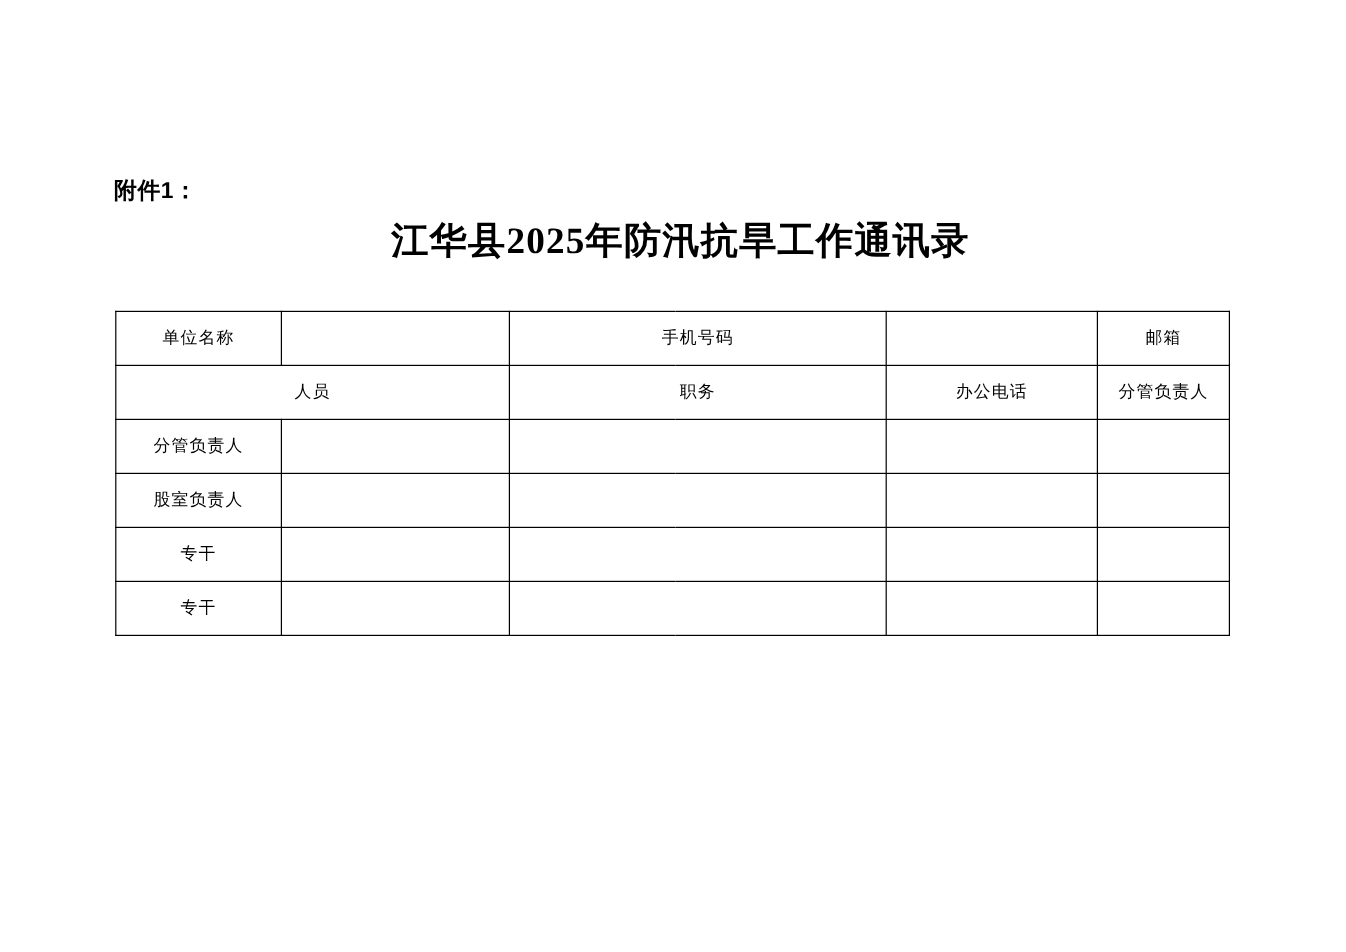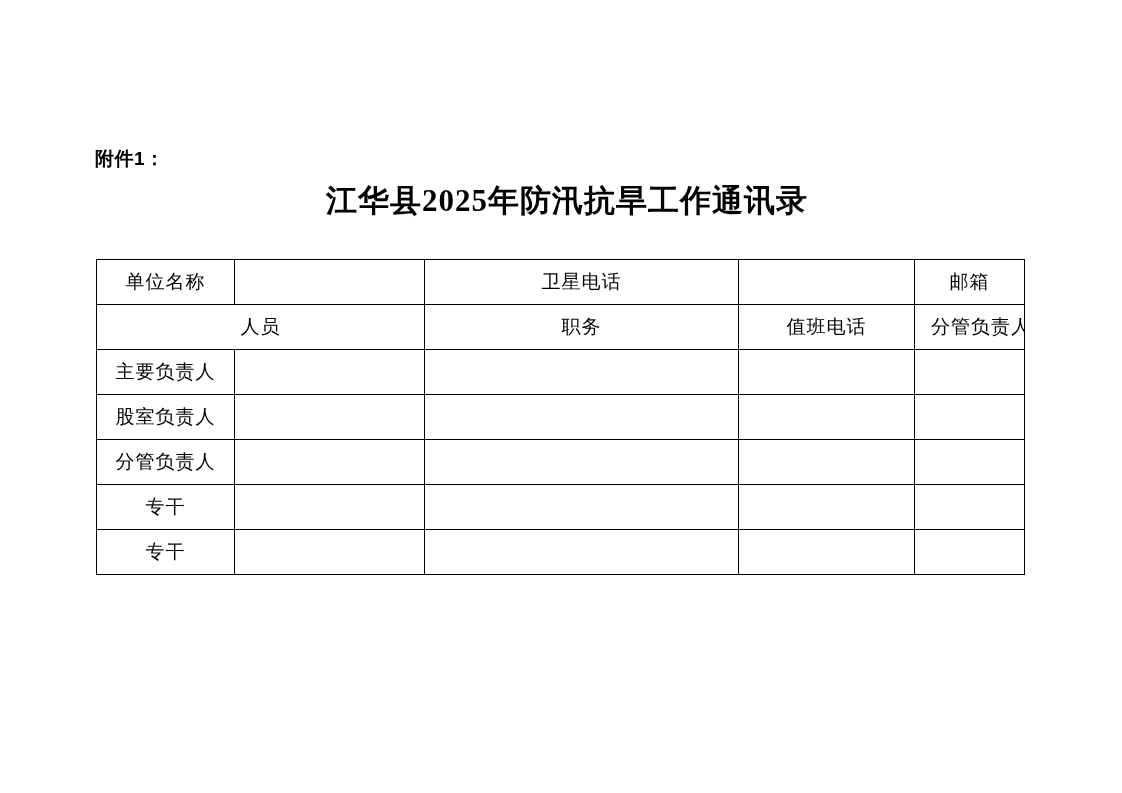--- a/index.html
+++ b/index.html
@@ -51,21 +51,21 @@
     width: 928px;
   }
   table.contact-table {
     border-collapse: collapse;
     table-layout: fixed;
     width: 928px;
   }
   table.contact-table td {
     border: 1px solid #000000;
     height: 44px;
-    font-size: 19px;
+    font-size: 14px;
     text-align: center;
     vertical-align: middle;
     padding: 0 16px;
     font-family: "Liberation Serif", "DejaVu Serif", serif;
     letter-spacing: 1px;
     white-space: nowrap;
     overflow: hidden;
   }
   td.blank {
     letter-spacing: normal;
@@ -89,51 +89,44 @@
         <col style="width:138px">
         <col style="width:176px">
         <col style="width:176px">
         <col style="width:110px">
       </colgroup>
       <tbody>
 
         <tr>
           <td>单位名称</td>
           <td class="blank"></td>
-          <td colspan="2">卫星电话</td>
+          <td colspan="2">手机号码</td>
           <td class="blank" style="border-right:1px solid #000;"></td>
           <td>邮箱</td>
         </tr>
 
 
         <tr>
           <td colspan="2">人员</td>
           <td colspan="2">职务</td>
-          <td>值班电话</td>
+          <td>办公电话</td>
           <td>分管负责人</td>
         </tr>
 
+
         <tr>
-          <td>主要负责人</td>
+          <td>分管负责人</td>
           <td class="blank"></td>
           <td colspan="2" class="blank"></td>
           <td class="blank"></td>
           <td class="blank"></td>
         </tr>
 
         <tr>
           <td>股室负责人</td>
-          <td class="blank"></td>
-          <td colspan="2" class="blank"></td>
-          <td class="blank"></td>
-          <td class="blank"></td>
-        </tr>
-
-        <tr>
-          <td>分管负责人</td>
           <td class="blank"></td>
           <td colspan="2" class="blank"></td>
           <td class="blank"></td>
           <td class="blank"></td>
         </tr>
 
         <tr>
           <td>专干</td>
           <td class="blank"></td>
           <td colspan="2" class="blank"></td>

